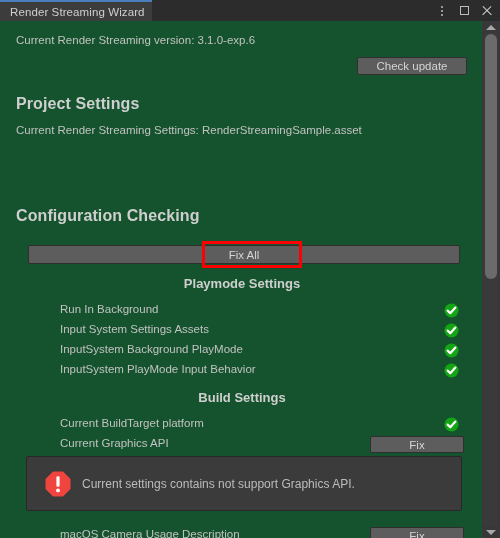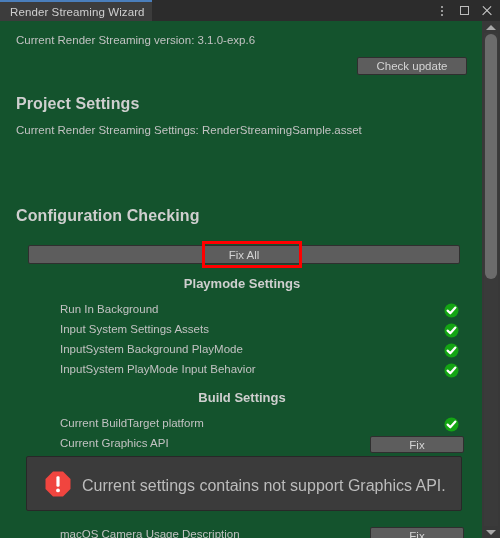--- a/index.html
+++ b/index.html
@@ -194,21 +194,21 @@
   }
   .msgbox-graphics { top: 435px; height: 55px; }
   .msgbox .err-icon {
     position: absolute;
     left: 17px; top: 13px;
     width: 28px; height: 28px;
   }
   .msgbox .msg-text {
     position: absolute;
     left: 55px; top: 20px;
-    font-size: 16px;
+    font-size: 12px;
     color: #bcbcbc;
   }
 
   
   .scrollbar {
     position: absolute;
     right: 0; top: 21px;
     width: 18px; height: 517px;
     background: #383838;
   }

